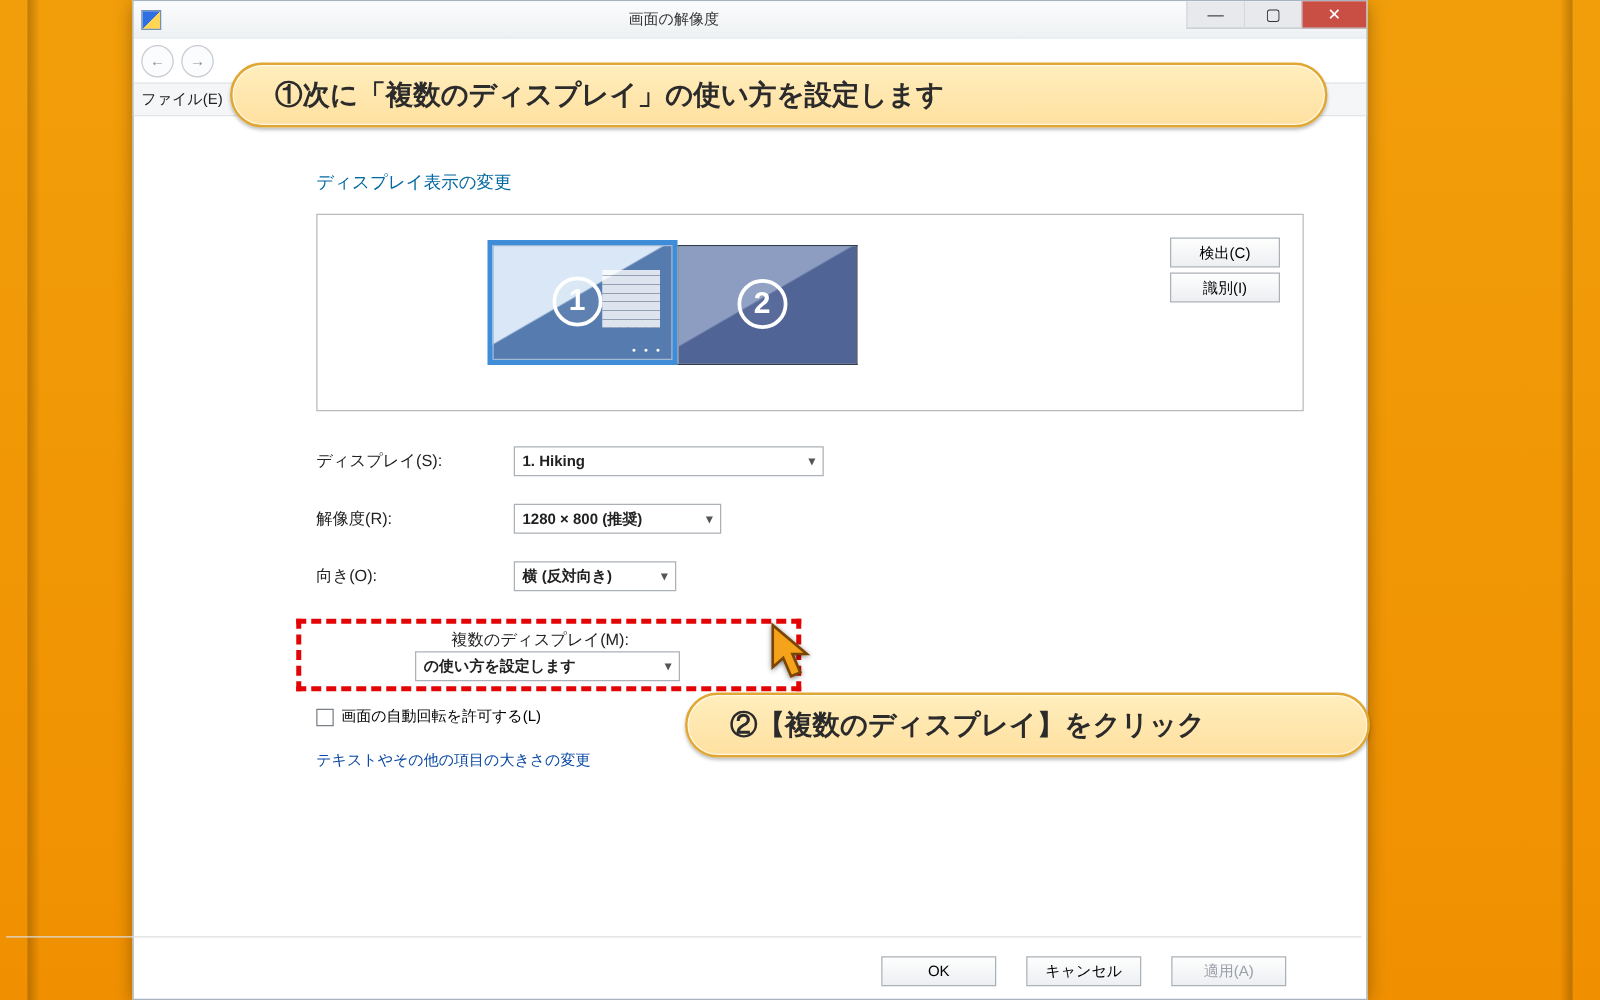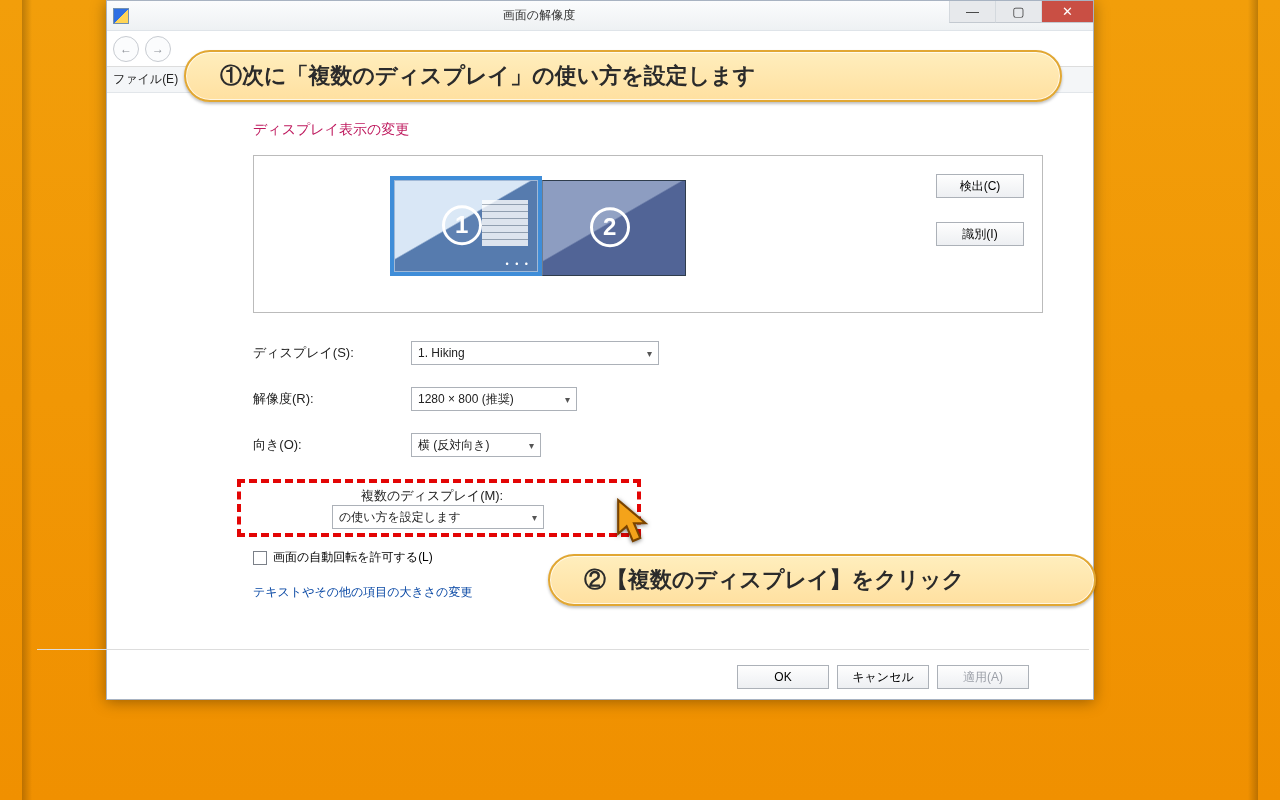--- a/index.html
+++ b/index.html
@@ -1,56 +1,56 @@
 <!DOCTYPE html>
 <html><head>
 <meta charset="utf-8">
 <style>
 * { box-sizing: border-box; margin: 0; padding: 0; }
 body { font-family: "Meiryo", "Segoe UI", sans-serif; width: 1280px; height: 800px; overflow: hidden; position: relative; background: linear-gradient(to bottom, #f29e0a 0%, #f09000 100%); }
 .shadow-bar { position:absolute; left:22px; width:10px; top:0; bottom:0; background: linear-gradient(to right, rgba(0,0,0,0.22), rgba(0,0,0,0)); pointer-events:none;}
 .shadow-bar.right { left:auto; right:22px; background: linear-gradient(to left, rgba(0,0,0,0.22), rgba(0,0,0,0)); }
-.window { position: absolute; left: 106px; top: 0; width: 988px; height: 700px; background: #fff; border: 1px solid #a8b3c2; box-shadow: 0 2px 14px rgba(0,0,0,0.35); }
+.window { position: absolute; left: 106px; top: 0; width: 988px; height: 800px; background: #fff; border: 1px solid #a8b3c2; box-shadow: 0 2px 14px rgba(0,0,0,0.35); }
 .titlebar { height: 30px; background: linear-gradient(to bottom,#fbfcfd,#eef1f3); border-bottom: 1px solid #dfe4e9; display:flex; align-items:center; }
 .titlebar .icon { width:16px; height:16px; margin-left:6px; background: linear-gradient(135deg,#2e6fe3 50%,#ffd556 50%); border:1px solid #7290b0; }
 .titlebar .title { flex:1; text-align:center; font-size:12px; color:#333; }
 .win-btns { display:flex; height:100%; }
 .win-btn { width:46px; height:22px; display:flex; align-items:center; justify-content:center; font-size:13px; color:#333; background:#e7e9ec; border-left:1px solid #d4d9de; border-bottom:1px solid #c3c9d0; }
 .win-btn.close { background:#c94f44; color:#fff; width:52px; }
 .toolbar { height: 36px; border-bottom: 1px solid #ddd; display:flex; align-items:center; font-size:12px; color:#333; padding:0 6px; gap:6px; background:#fff; }
 .nav-btn { width:26px; height:26px; border:1px solid #c7cbd1; border-radius:50%; display:flex; align-items:center; justify-content:center; color:#8b8f96; background:#fbfcfd; }
 .menubar { height:26px; display:flex; align-items:center; font-size:12px; color:#222; padding:0 6px; background:#f4f6f8; border-bottom:1px solid #e2e6ea; }
 .content { padding: 28px 50px 0 146px; }
-.heading { font-size:14px; color:#be185d; margin-bottom:16px; }
+.heading { font-size:14px; color:#0369a1; margin-bottom:16px;margin-top:16px; }
 .monitor-area { border:1px solid #bbb; height:158px; position:relative; background:#fff; padding:0; }
 .monitors { position:absolute; left:136px; top:20px; display:flex; align-items:flex-end; }
 .monitor { border:1px solid #2f3d4d; position:relative; }
 .monitor1 { width:152px; height:100px; border:4px solid #3f8dd8; background:linear-gradient(150deg,#d9e7f6 45%,#567bae 46%); box-shadow:inset 0 0 0 1px #a1b9d7;}
 .monitor1::after { content:""; position:absolute; right:10px; top:20px; width:46px; height:46px; background: repeating-linear-gradient(0deg,#fff 0 6px,#a0a8b1 6px 7px), repeating-linear-gradient(90deg,#fff 0 6px,#a0a8b1 6px 7px); opacity:.8;}
 .monitor1 .dots{position:absolute;bottom:3px;right:8px;color:#fff;font-size:9px;letter-spacing:2px;}
 .monitor2 { width:144px; height:96px; background:linear-gradient(150deg,#8d9dc1 45%,#516496 46%); margin-left:0px; border-left:1px solid #6f7c8d;}
 .badge { position:absolute; left:47%; top:50%; transform:translate(-50%,-52%); width:40px; height:40px; border-radius:50%; border:3px solid #fff; display:flex; align-items:center; justify-content:center; color:#fff; font-size:24px; font-weight:bold; font-family:"Arial"; background:rgba(255,255,255,0.05);}
-.side-btns { position:absolute; right:18px; top:18px; display:flex; flex-direction:column; gap:24px; }
+.side-btns { position:absolute; right:18px; top:18px; display:flex; flex-direction:column; gap:4px; }
 .side-btns button { width:88px; height:24px; font-size:12px; background:linear-gradient(#fefefe,#edeff2); border:1px solid #acb1b8; }
 .form-rows { margin-top:28px; font-size:13px; }
 .form-row { display:flex; align-items:center; margin-bottom:22px; }
 .form-label { width:158px; color:#222; }
-.dropdown { border:1px solid #acb1b8; background:#fff; display:flex; align-items:center; justify-content:space-between; font-size:12px; padding:3px 6px; height:24px; color:#222;}
+.dropdown { border:1px solid #acb1b8; background:#fff; display:flex; align-items:center; justify-content:space-between; font-size:12px; padding:3px 6px; height:24px; color:#222;font-weight:bold;}
 .dropdown .arrow{color:#555;font-size:10px;margin-left:6px;}
 .dd-display { width:248px; }
 .dd-res { width:166px; }
 .dd-orient { width:130px; }
 .dd-multi { width:212px; }
 .red-box { border:4px dashed #e30505; padding:4px 6px 4px 4px; margin-left:-16px; margin-bottom:12px; width:404px; display:flex; align-items:center;flex-direction:column; }
 .note { font-size:12px; color:#222; margin-bottom:18px; }
 .cb-row { font-size:12px; display:flex; align-items:center; gap:6px; margin-bottom:18px;}
 .cb{width:14px;height:14px;border:1px solid #7b8088;display:inline-block;}
 .link-row { font-size:12px; color:#0a49a5; margin-bottom:12px; }
 .link-row .plain{color:#222;}
-.footer { position:absolute; bottom:10px; right:64px; display:flex; gap:8px; align-items:center;}
+.footer { position:absolute; bottom:10px; right:64px; display:flex; gap:24px; align-items:center;}
 .footer .sep{position:absolute; left:-700px; right:-60px; top:-16px; height:1px; background:#ddd;}
 .footer button { width:92px; height:24px; font-size:12px; background:linear-gradient(#fefefe,#edeff2); border:1px solid #acb1b8;}
 .footer button.disabled{color:#9b9fa7;}
 .callout { position:absolute; background:linear-gradient(#ffeebd,#ffe0a0); border:2px solid #e1a733; border-radius:28px; box-shadow:inset 0 0 0 1px rgba(255,255,255,.7), 0 2px 3px rgba(0,0,0,0.25); display:flex; align-items:center; font-size:22px; color:#2b2b2b; padding:0 34px; height:52px; white-space:nowrap;font-weight:bold;}
 .callout.c1{ left:184px; top:50px; width:878px; }
 .callout.c2{ left:548px; top:554px; width:548px; }
 .cursor { position:absolute; left:614px; top:498px; width:42px; height:48px; pointer-events:none;}
 .cursor svg{filter: drop-shadow(0 1px 2px rgba(0,0,0,0.5));}
 </style>
 </head>

